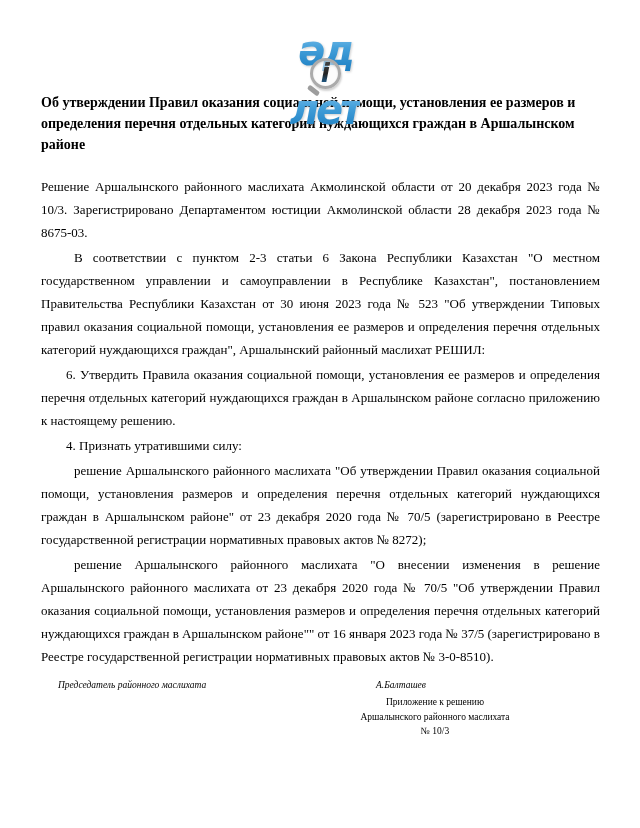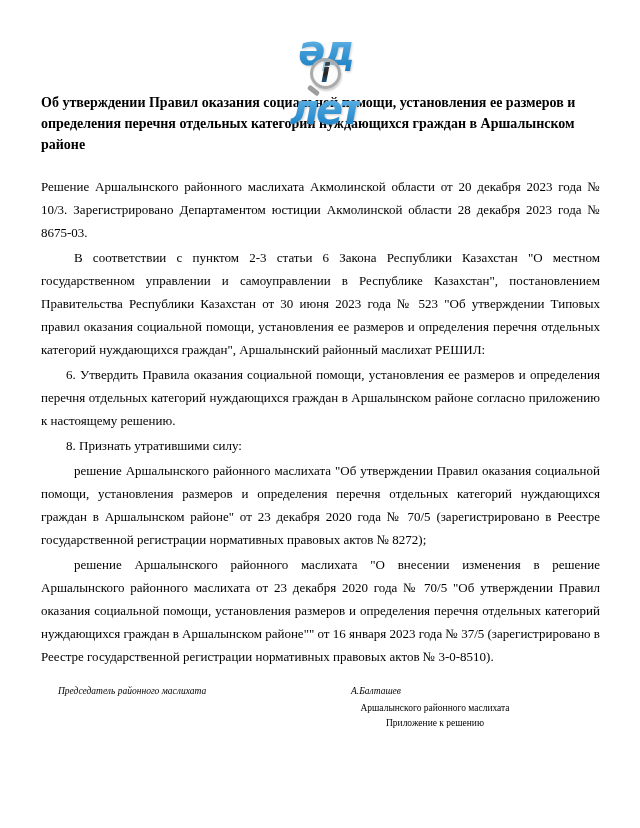--- a/index.html
+++ b/index.html
@@ -91,27 +91,27 @@
     text-align: justify;
   }
   .para.ind-none { text-indent: 0; }
   .para.ind-md   { text-indent: 25px; }
   .para.ind-lg   { text-indent: 33px; }
 
   
   .signature-row {
     position: relative;
     height: 14px;
-    margin-top: 17px;
+    margin-top: 11px;
     font-style: italic;
     font-size: 9.5px;
     line-height: 12px;
   }
   .sig-left  { position: absolute; left: 17px;  top: 0; }
-  .sig-right { position: absolute; left: 310px; top: 0; }
+  .sig-right { position: absolute; left: 335px; top: 0; }
 
   
   .appendix {
     width: 240px;
     margin: 2px 0 0 274px;
     text-align: center;
     font-size: 9.5px;
     line-height: 14.5px;
   }
 </style>
@@ -128,28 +128,29 @@
     </span>
     <span class="logo-text">лет</span>
   </div>
 
   <div class="doc-title">Об утверждении Правил оказания социальной помощи, установления ее размеров и определения перечня отдельных категорий нуждающихся граждан в Аршалынском районе</div>
 
   <div class="paragraphs">
       <p class="para ind-none">Решение Аршалынского районного маслихата Акмолинской области от 20 декабря 2023 года № 10/3. Зарегистрировано Департаментом юстиции Акмолинской области 28 декабря 2023 года № 8675-03.</p>
       <p class="para ind-lg">В соответствии с пунктом 2-3 статьи 6 Закона Республики Казахстан "О местном государственном управлении и самоуправлении в Республике Казахстан", постановлением Правительства Республики Казахстан от 30 июня 2023 года № 523 "Об утверждении Типовых правил оказания социальной помощи, установления ее размеров и определения перечня отдельных категорий нуждающихся граждан", Аршалынский районный маслихат РЕШИЛ:</p>
       <p class="para ind-md">6. Утвердить Правила оказания социальной помощи, установления ее размеров и определения перечня отдельных категорий нуждающихся граждан в Аршалынском районе согласно приложению к настоящему решению.</p>
-      <p class="para ind-md">8. Признать утратившими силу:</p>
+      <p class="para ind-md">4. Признать утратившими силу:</p>
       <p class="para ind-lg">решение Аршалынского районного маслихата "Об утверждении Правил оказания социальной помощи, установления размеров и определения перечня отдельных категорий нуждающихся граждан в Аршалынском районе" от 23 декабря 2020 года № 70/5 (зарегистрировано в Реестре государственной регистрации нормативных правовых актов № 8272);</p>
       <p class="para ind-lg">решение Аршалынского районного маслихата "О внесении изменения в решение Аршалынского районного маслихата от 23 декабря 2020 года № 70/5 "Об утверждении Правил оказания социальной помощи, установления размеров и определения перечня отдельных категорий нуждающихся граждан в Аршалынском районе"" от 16 января 2023 года № 37/5 (зарегистрировано в Реестре государственной регистрации нормативных правовых актов № 3-0-8510).</p>
     </div>
 
   <div class="signature-row">
     <span class="sig-left">Председатель районного маслихата</span>
     <span class="sig-right">А.Балташев</span>
   </div>
 
   <div class="appendix">
+      <div class="appendix-line">Приложение к решению</div>
       <div class="appendix-line">Аршалынского районного маслихата</div>
-      <div class="appendix-line">Приложение к решению</div>
+      <div class="appendix-line">№ 10/3</div>
     </div>
 
 </div>
 
 </body></html>

